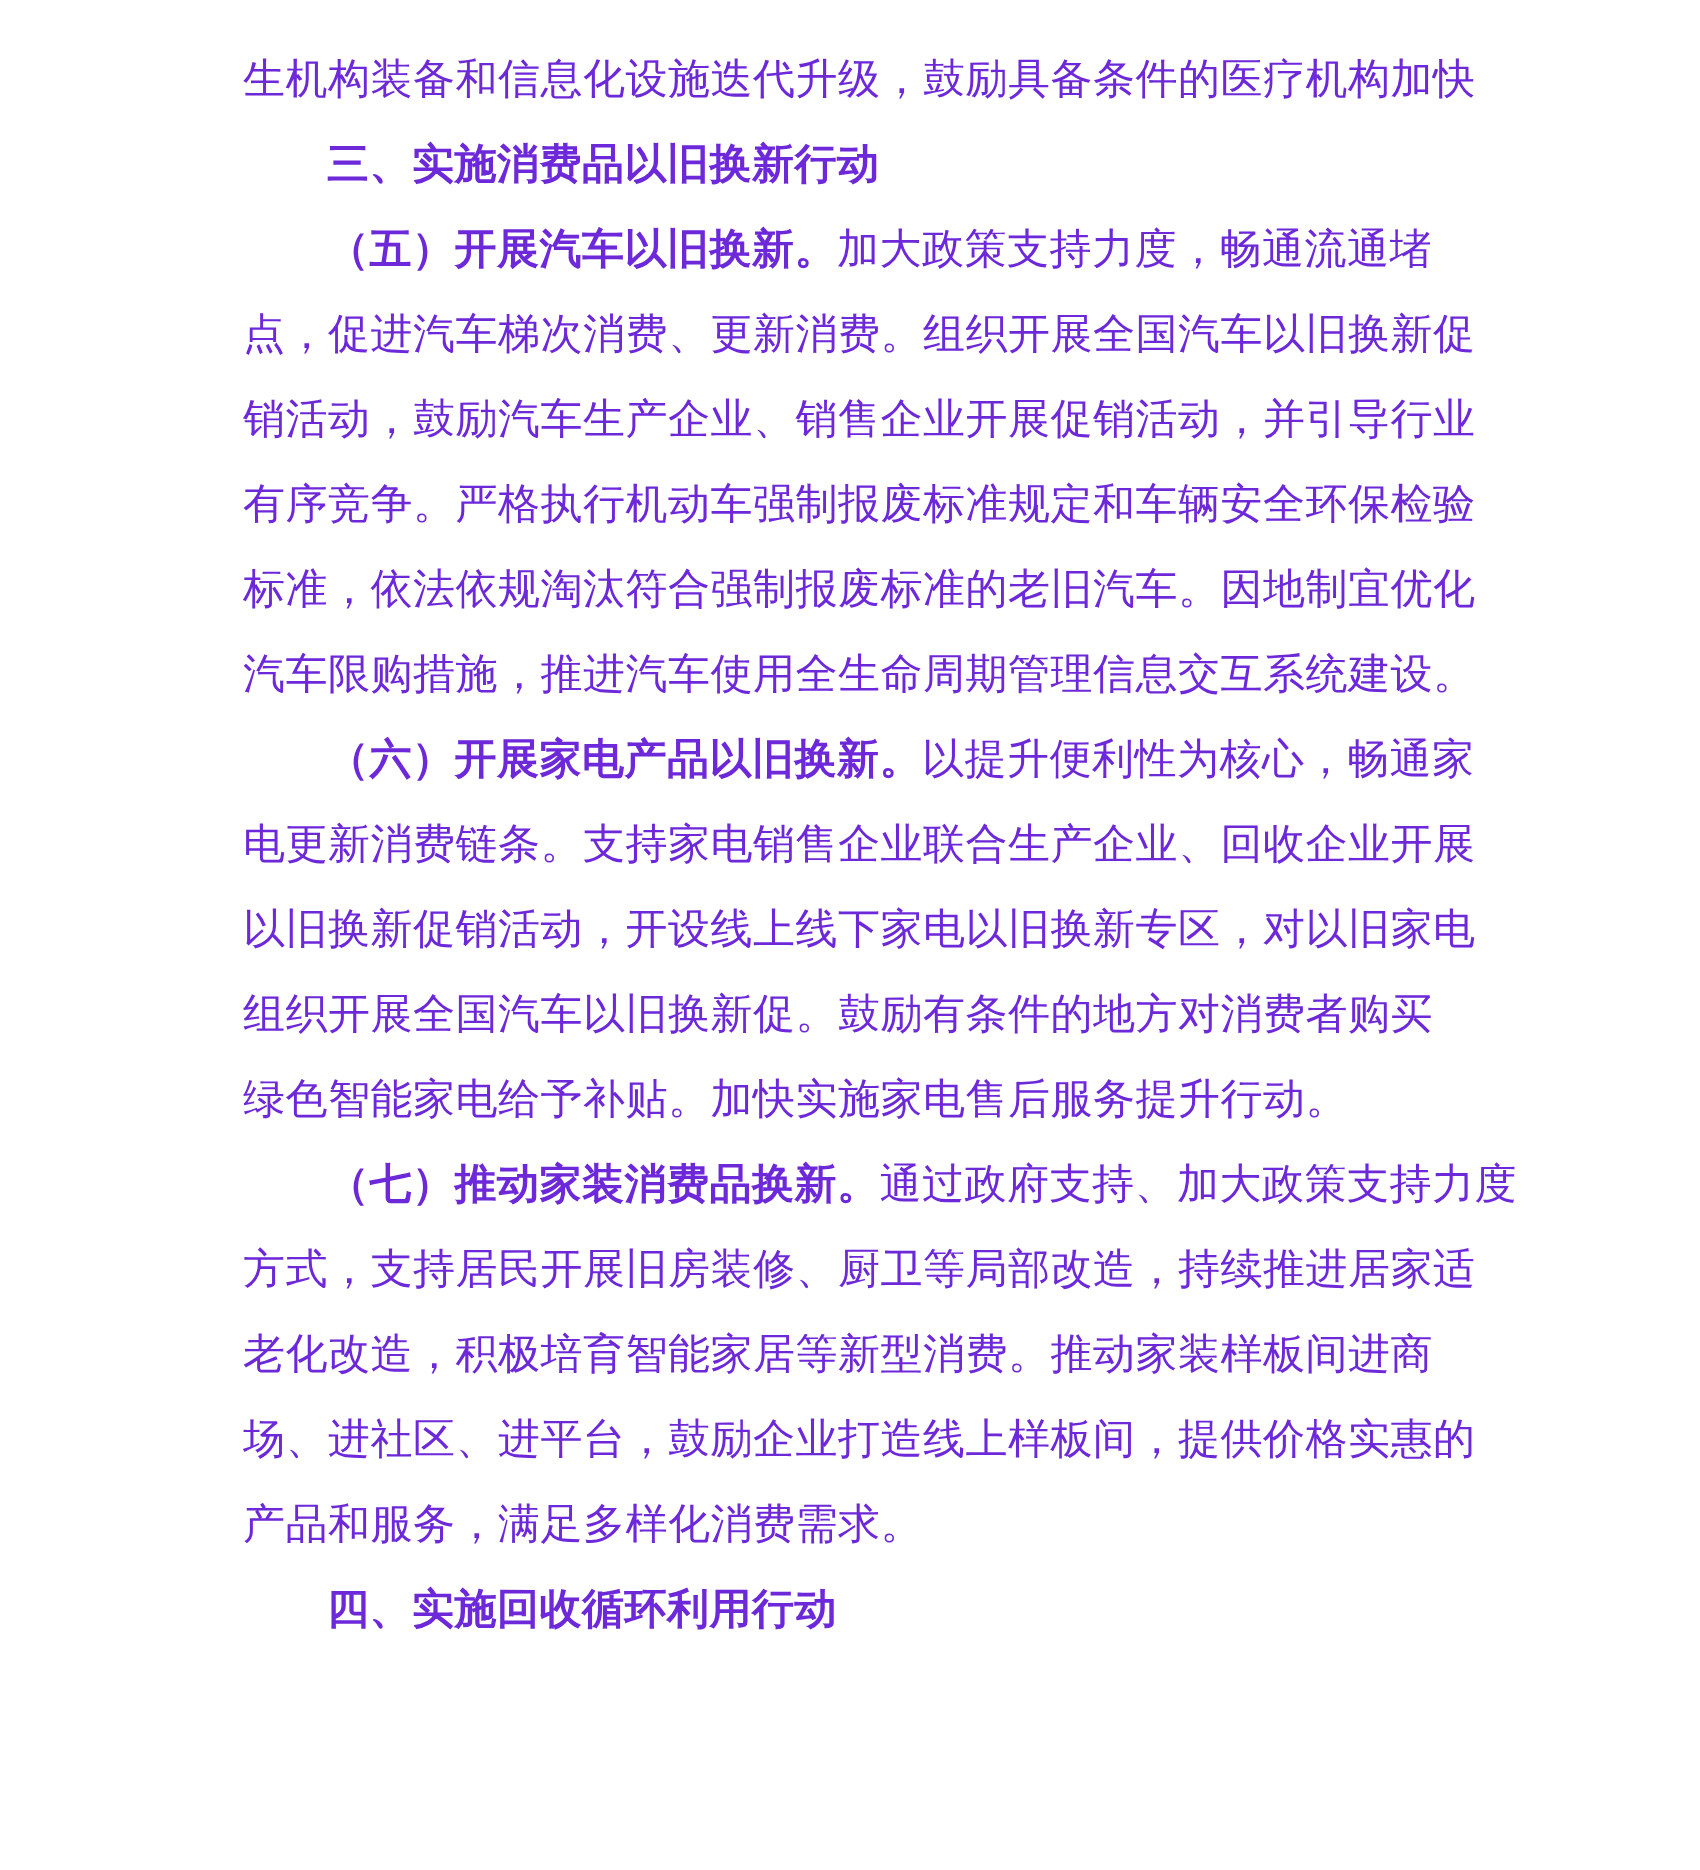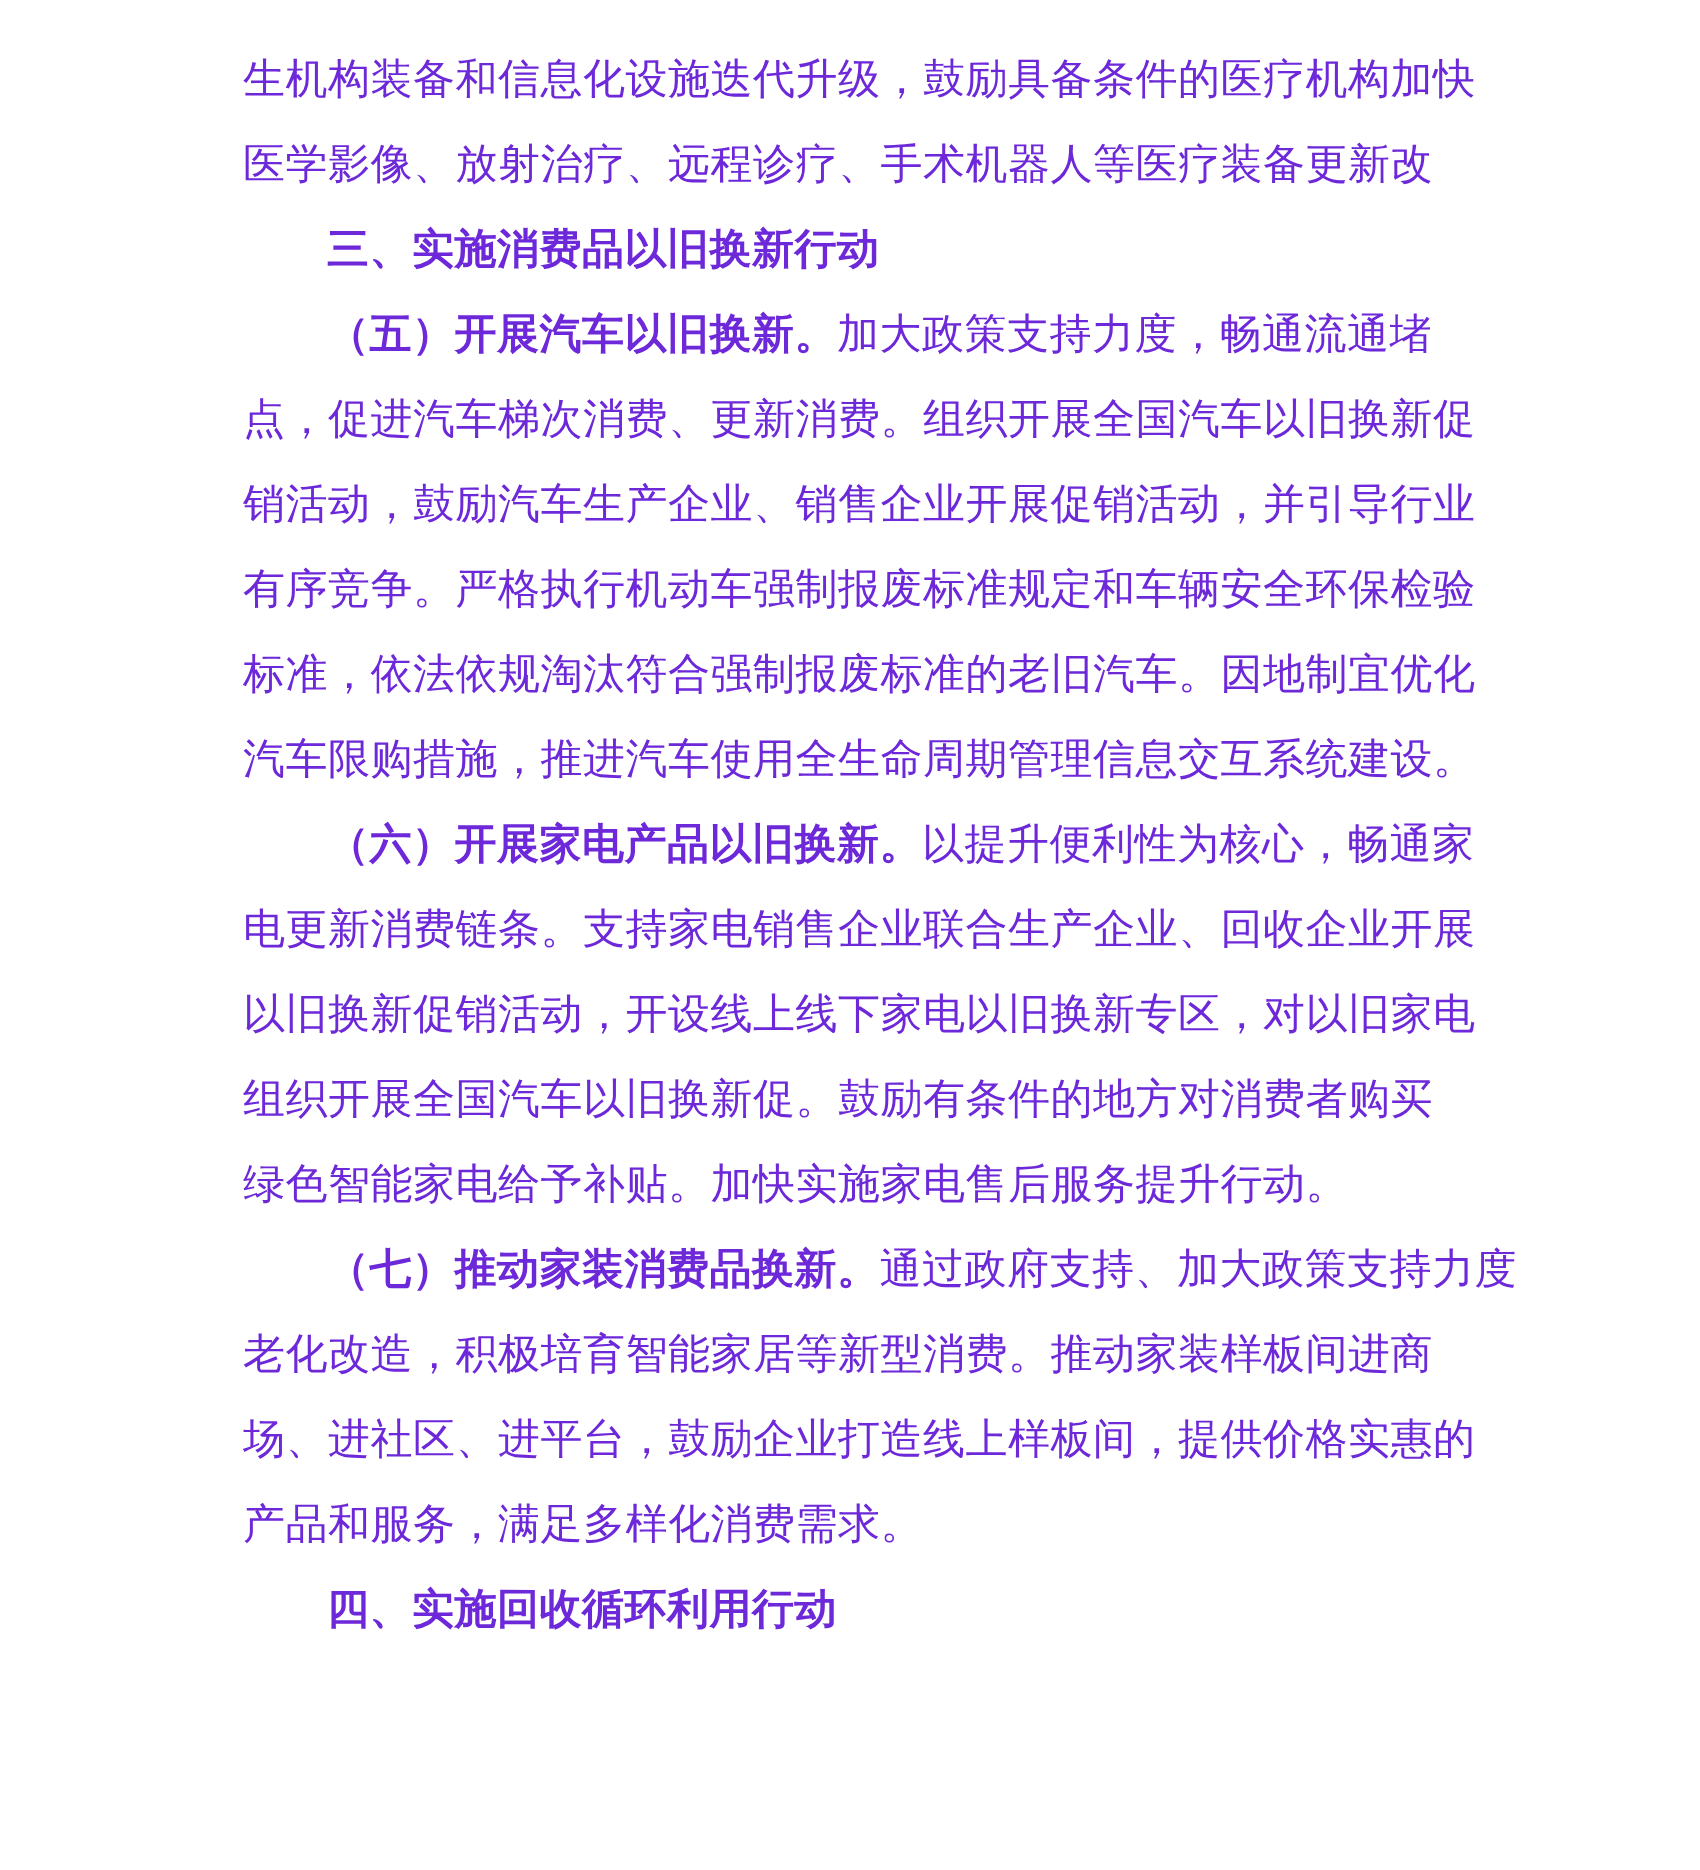--- a/index.html
+++ b/index.html
@@ -44,32 +44,32 @@
     font-weight: 700;
     font-family: "DejaVu Serif", "Liberation Serif", serif;
   }
 </style>
 </head>
 <body>
 
 <div class="page">
   <div class="doc-body" id="doc-body">
       <div class="line"><span class="seg body">生机构装备和信息化设施迭代升级，鼓励具备条件的医疗机构加快</span></div>
-      <div class="line"><span class="seg body">医学影像、放射治疗、远程诊疗、手术机器人等医疗装备更新改</span></div>
       <div class="line indent"><span class="seg heading">三、实施消费品以旧换新行动</span></div>
       <div class="line indent"><span class="seg lead">（五）开展汽车以旧换新。</span><span class="seg body">加大政策支持力度，畅通流通堵</span></div>
       <div class="line"><span class="seg body">点，促进汽车梯次消费、更新消费。组织开展全国汽车以旧换新促</span></div>
       <div class="line"><span class="seg body">销活动，鼓励汽车生产企业、销售企业开展促销活动，并引导行业</span></div>
       <div class="line"><span class="seg body">有序竞争。严格执行机动车强制报废标准规定和车辆安全环保检验</span></div>
       <div class="line"><span class="seg body">标准，依法依规淘汰符合强制报废标准的老旧汽车。因地制宜优化</span></div>
       <div class="line"><span class="seg body">汽车限购措施，推进汽车使用全生命周期管理信息交互系统建设。</span></div>
       <div class="line indent"><span class="seg lead">（六）开展家电产品以旧换新。</span><span class="seg body">以提升便利性为核心，畅通家</span></div>
       <div class="line"><span class="seg body">电更新消费链条。支持家电销售企业联合生产企业、回收企业开展</span></div>
       <div class="line"><span class="seg body">以旧换新促销活动，开设线上线下家电以旧换新专区，对以旧家电</span></div>
       <div class="line"><span class="seg body">组织开展全国汽车以旧换新促。鼓励有条件的地方对消费者购买</span></div>
       <div class="line"><span class="seg body">绿色智能家电给予补贴。加快实施家电售后服务提升行动。</span></div>
       <div class="line indent"><span class="seg lead">（七）推动家装消费品换新。</span><span class="seg body">通过政府支持、加大政策支持力度</span></div>
+      <div class="line"><span class="seg body">方式，支持居民开展旧房装修、厨卫等局部改造，持续推进居家适</span></div>
       <div class="line"><span class="seg body">老化改造，积极培育智能家居等新型消费。推动家装样板间进商</span></div>
       <div class="line"><span class="seg body">场、进社区、进平台，鼓励企业打造线上样板间，提供价格实惠的</span></div>
       <div class="line"><span class="seg body">产品和服务，满足多样化消费需求。</span></div>
       <div class="line indent"><span class="seg heading">四、实施回收循环利用行动</span></div>
     </div>
 </div>
 
 </body></html>

